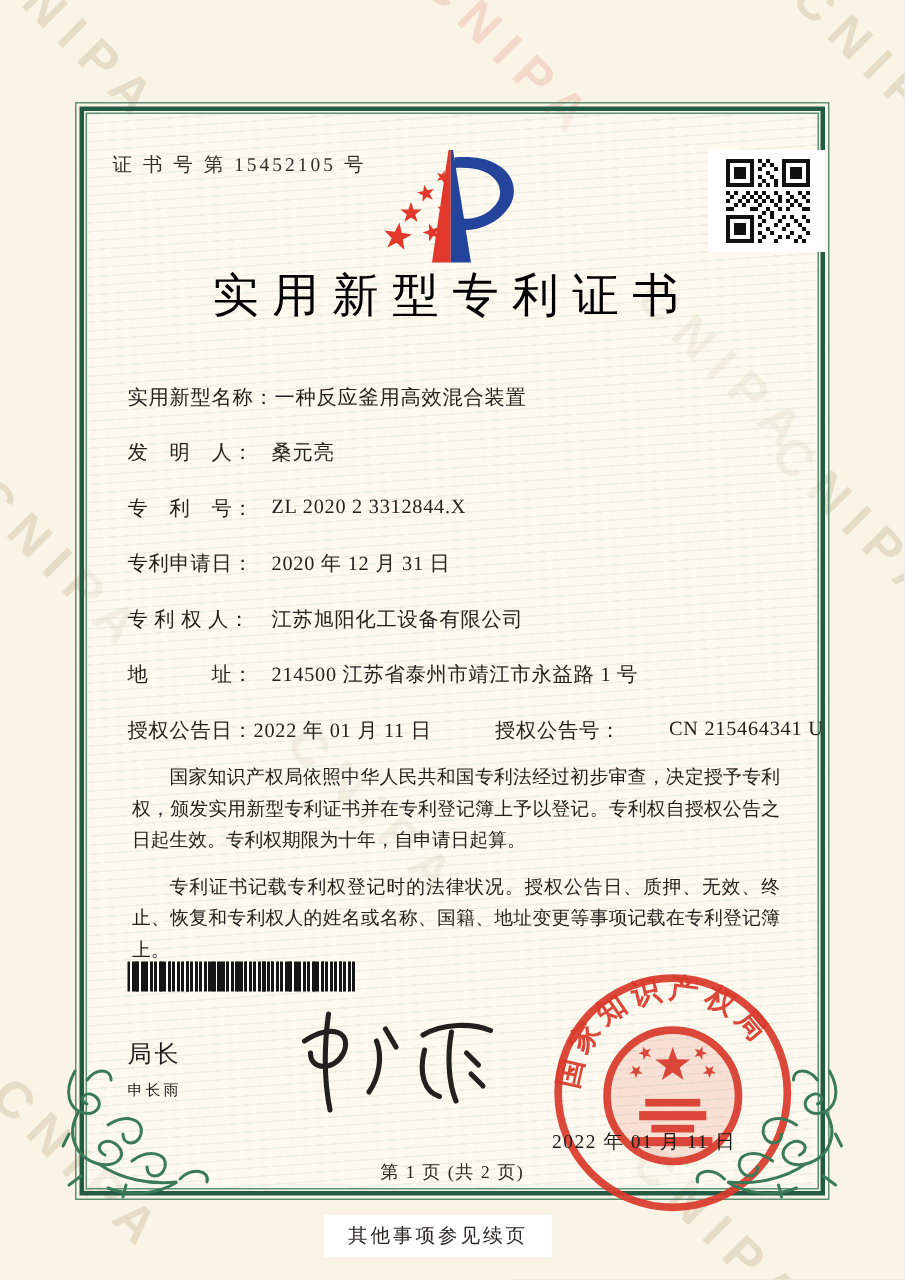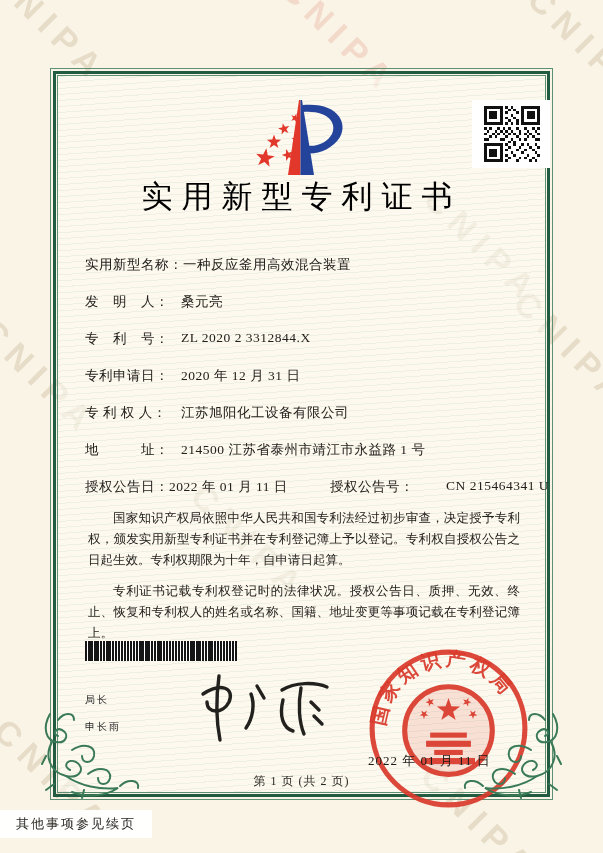--- a/index.html
+++ b/index.html
@@ -36,28 +36,28 @@
   .grant-row{position:relative; height:37px;}
   .grant-right{position:absolute; left:245px; top:0; display:flex;gap:20px;}
   .paras{left:78px; top:498px; width:452px; font-size:12.5px; line-height:21px;
     text-align:justify; color:#24211d;}
   .paras p{margin:10px; text-indent:2em;}
   .barcode{left:85px; top:641px; width:152px; height:20px;
     background:
       repeating-linear-gradient(90deg,#151515 0 2px,transparent 2px 3px),
       repeating-linear-gradient(90deg,transparent 0 5px,#151515 5px 7px,transparent 7px 11px,#151515 11px 12px,transparent 12px 17px);
     background-color:#fff;}
-  .commissioner-title{left:85px; top:693px; font-size:10px; letter-spacing:2px;}
+  .commissioner-title{left:85px; top:693px; font-size:16px; letter-spacing:2px;}
   .commissioner-name{left:85px; top:720px; font-size:10px; letter-spacing:2px;}
   .signature{left:185px; top:670px; z-index:3;}
   .seal{left:367px; top:647px; z-index:3;}
   .seal-date{left:368px; top:752px; font-size:13px; letter-spacing:1px; z-index:4; color:#1d1b18;}
   .page-no{left:0; top:773px; width:603px; text-align:center; font-size:12px;
     letter-spacing:1px; color:#2a2823;}
-  .note{left:0; top:810px; width:584px; z-index:2;}
+  .note{left:0; top:810px; width:584px; text-align:center; z-index:2;}
   .note span{display:inline-block; background:rgba(255,255,255,0.92);
     padding:5px 16px; font-size:13px; letter-spacing:2px; color:#2a2823;}
   .ornament{position:absolute; z-index:3;}
   .orn-left{left:36px; top:686px;}
   .orn-right{left:452px; top:686px; transform:scaleX(-1);}
   .qr-pad{left:472px; top:100px; width:78px; height:68px; background:#fff;}
   .qr{left:484px; top:106px;}
   .logo{left:250px; top:98px;}
 </style>
 </head>
@@ -74,20 +74,21 @@
   <span class="wm" style="left:175px; top:523px;">CNIPA</span>
   <span class="wm" style="left:-22px; top:758px;">CNIPA</span>
   <span class="wm" style="left:405px; top:803px;">CNIPA</span>
 
   <div class="frame">
     <div class="frame-mid">
         <div class="frame-inner"></div>
       </div>
   </div>
 
+  <div class="abs cert-no">证 书 号 第 15452105 号</div>
 
   <svg class="abs logo" width="100" height="78" viewBox="0 0 100 78">
     <defs>
       <path id="lstar" d="M0,-12 L2.82,-3.88 L11.41,-3.71 L4.57,1.48 L7.05,9.71 L0,4.8 L-7.05,9.71 L-4.57,1.48 L-11.41,-3.71 L-2.82,-3.88 Z"></path>
     </defs>
     <polygon points="49,2 50.5,2 50.5,77 38,77" fill="#e2382c"></polygon>
     <polygon points="50.5,2 52,2 64,77 50.5,77" fill="#24449c"></polygon>
     <path d="M53,7 C88,4 98,25 90,39 C82,52 66,57 55,55 L54,47 C65,50 77,45 82,36 C87,26 79,12 53,14 Z" fill="#24449c"></path>
     <g fill="#e2382c">
       <use href="#lstar" transform="translate(45,20) scale(0.38) rotate(18)"></use>

